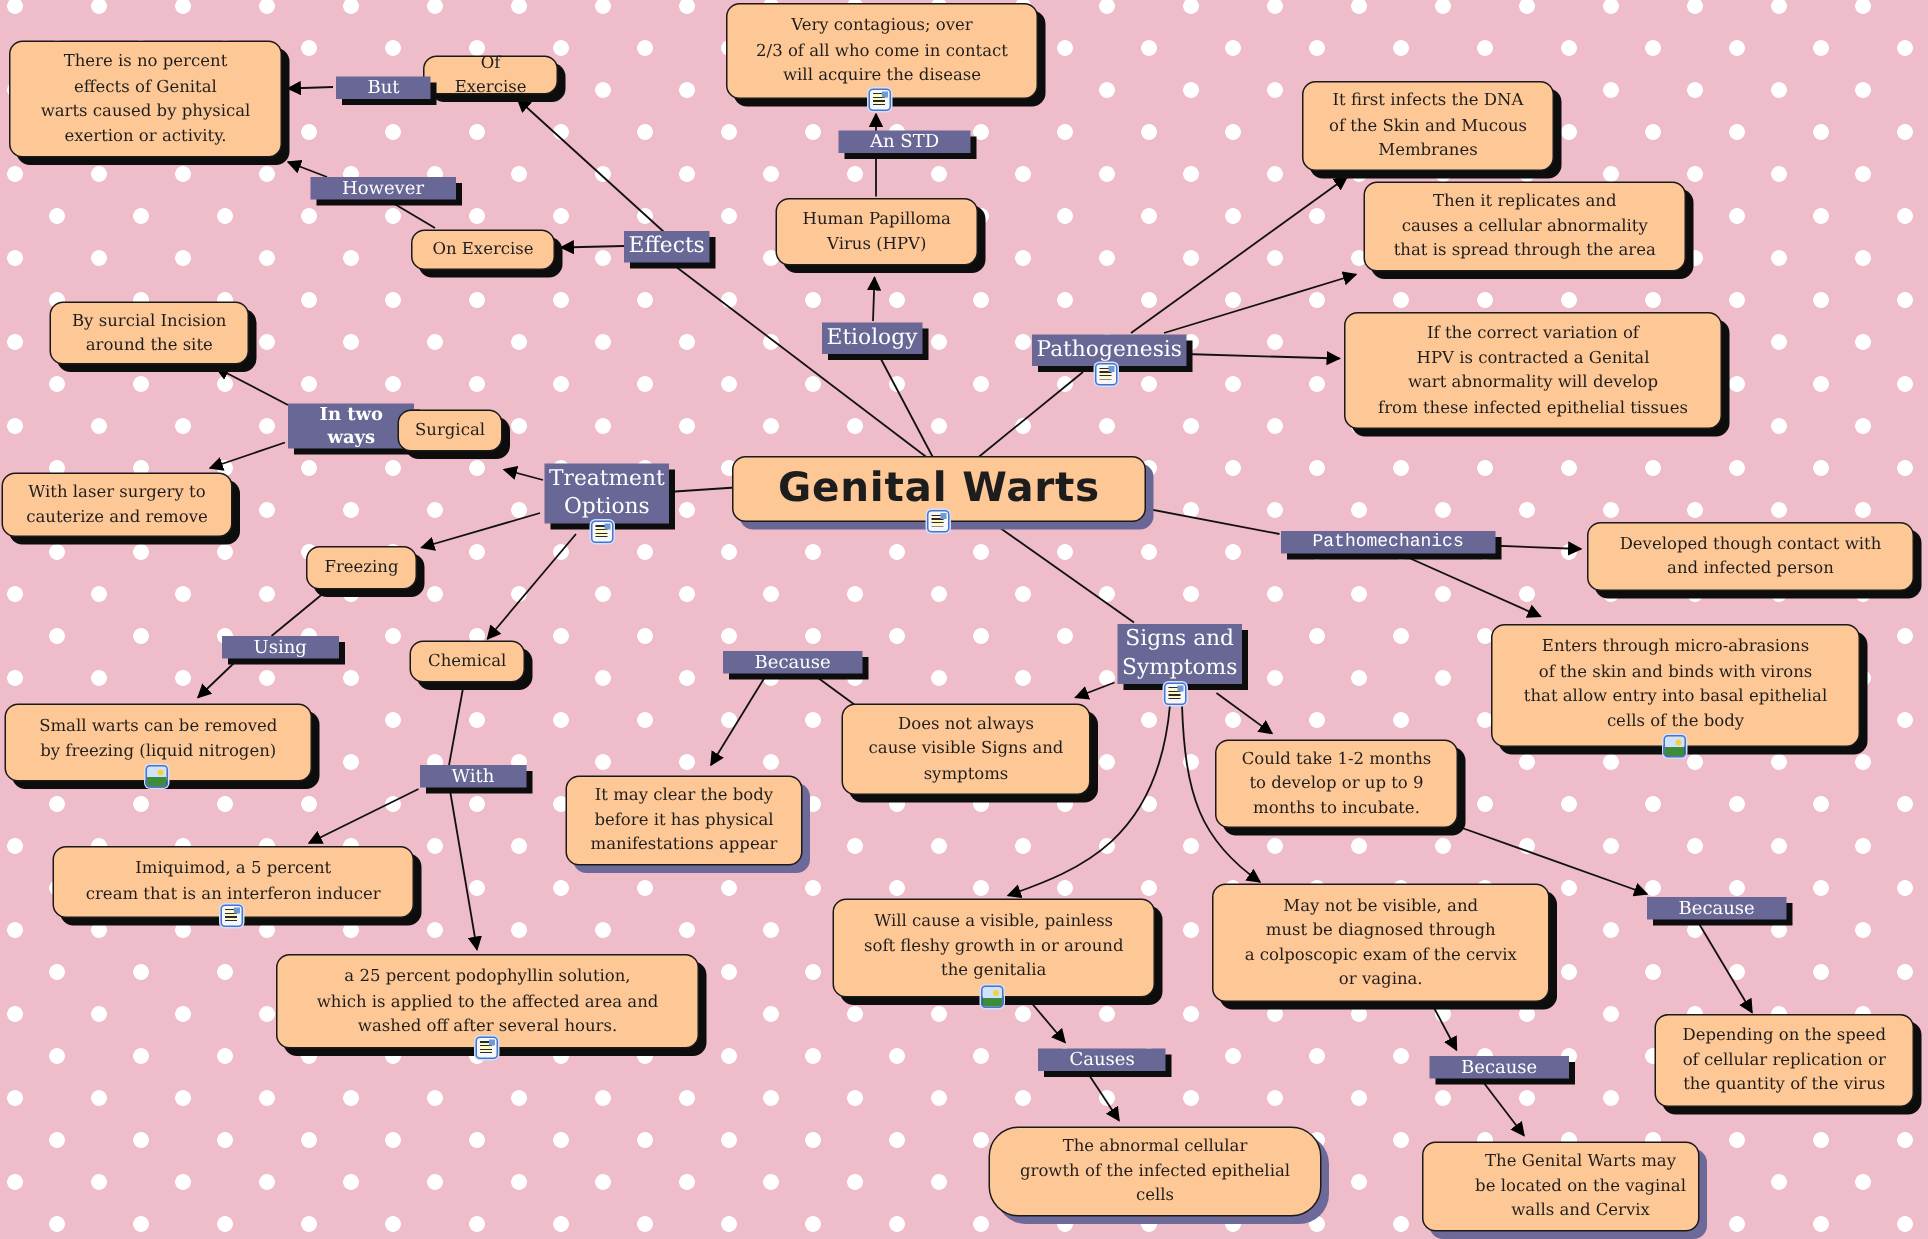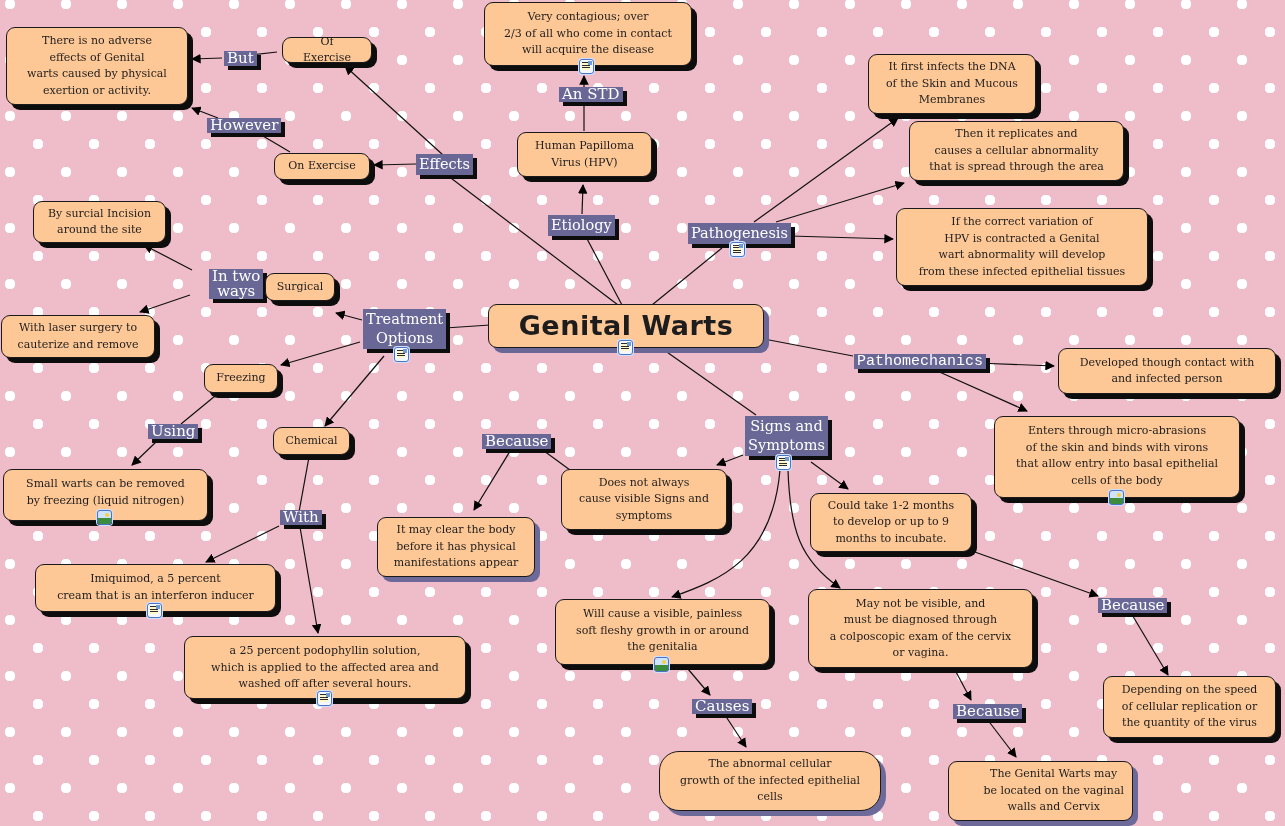--- a/index.html
+++ b/index.html
@@ -25,21 +25,21 @@
   .node.soft { box-shadow: 5px 5px 0 #6d6a9a; }
   .node .txt { white-space: pre-line; }
   .root {
     font-family: "DejaVu Sans", "Liberation Sans", sans-serif;
     font-weight: 900; font-size: 27px; letter-spacing: 0.5px; line-height: 30px;
     box-shadow: 5px 5px 0 #6a6796; padding: 4px 10px;
   }
   .lbl {
     position: absolute; box-sizing: border-box;
     background: #686795; color: #ffffff;
-    font-size: 15px; line-height: 15px; padding: 0 3px;
+    font-size: 12px; line-height: 15px; padding: 0 21px;
     box-shadow: 4px 4px 0 #0d0d0d; text-align: center; white-space: pre-line;
   }
   .lbl.big { font-size: 14.5px; line-height: 19px; padding: 1px 3px; }
   .icon {
     position: absolute; width: 15px; height: 15px; box-sizing: border-box;
     border: 1.5px solid #4b74c7; border-radius: 3px; background: #f4f7ff;
     box-shadow: 0 0 0 1px #cfe0ff;
   }
   .icon.doc::before {
     content: ""; position: absolute; left: 2px; top: 2px; width: 8px; height: 8px;
@@ -116,21 +116,21 @@
     <line x1="935" y1="370" x2="1027" y2="411" marker-end="url(#ah)"></line>
   </g>
 </svg>
 
 <div class="node root" style="left:488px;top:304px;width:276px;height:44px;">
   <span class="txt">Genital Warts</span>
 </div>
 <span class="icon doc" style="left:618px;top:340px;"></span>
 
 <div class="node" style="left:6px;top:27px;width:182px;height:78px;">
-    <span class="txt">There is no adverse
+    <span class="txt">There is no percent
 effects of Genital
 warts caused by physical
 exertion or activity.</span>
   </div>
 <div class="node" style="left:282px;top:37px;width:90px;height:26px;padding:2px 22px;">
     <span class="txt">Of Exercise</span>
   </div>
 <div class="node" style="left:274px;top:153px;width:96px;height:27px;padding:2px 6px;">
     <span class="txt">On Exercise</span>
   </div>
@@ -170,21 +170,21 @@
 from these infected epithelial tissues</span>
   </div>
 
 <div class="lbl big" style="left:363px;top:309px;">Treatment
 Options</div>
 <span class="icon doc" style="left:394px;top:347px;"></span>
 <div class="node" style="left:33px;top:201px;width:133px;height:42px;">
     <span class="txt">By surcial Incision
 around the site</span>
   </div>
-<div class="lbl" style="left:209px;top:269px;">In two
+<div class="lbl" style="left:192px;top:269px;font-weight:bold;">In two
 ways</div>
 <div class="node" style="left:265px;top:273px;width:70px;height:28px;padding:2px 6px;">
     <span class="txt">Surgical</span>
   </div>
 <div class="node" style="left:1px;top:315px;width:154px;height:43px;">
     <span class="txt">With laser surgery to
 cauterize and remove</span>
   </div>
 <div class="node" style="left:204px;top:364px;width:74px;height:29px;padding:2px 6px;">
     <span class="txt">Freezing</span>

